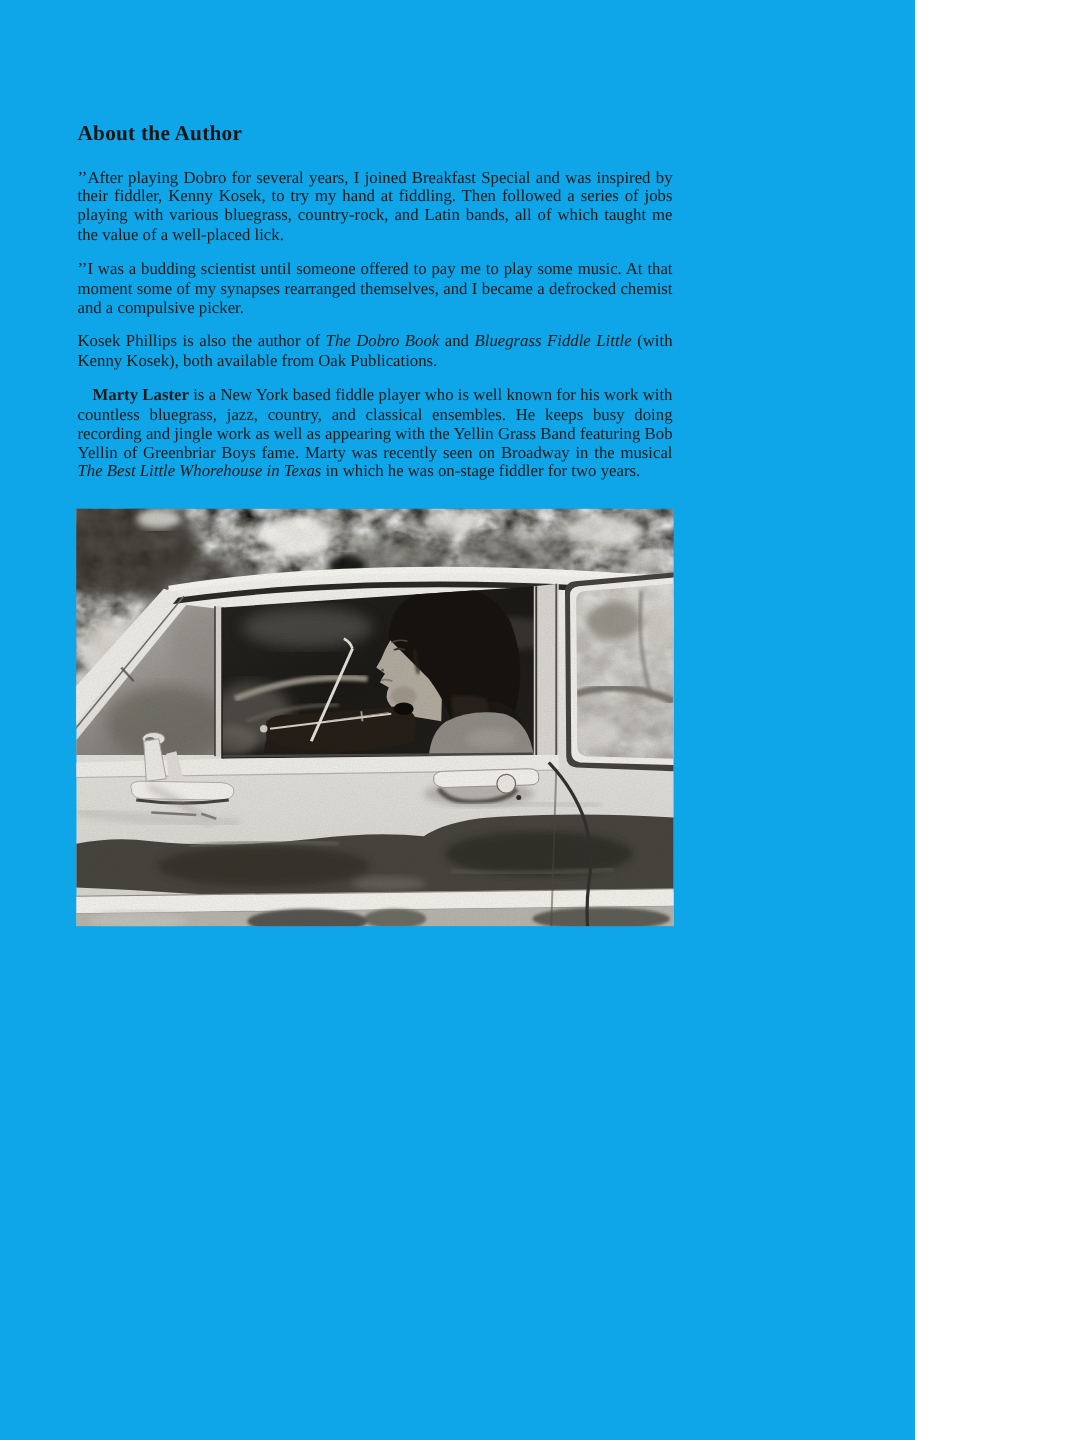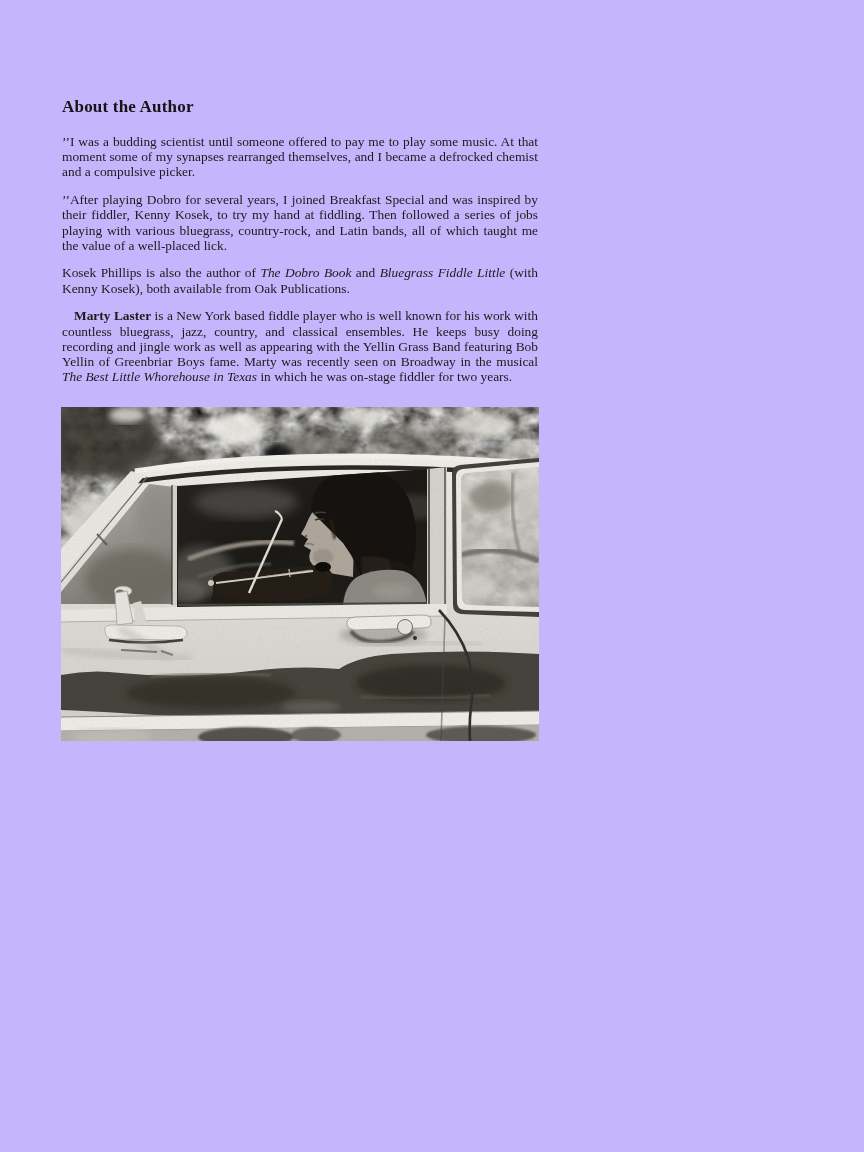--- a/index.html
+++ b/index.html
@@ -1,18 +1,18 @@
 <!DOCTYPE html>
 <html><head>
 <meta charset="utf-8">
 <style>
   html,body{margin:0;padding:0;}
   .page{
-    position:relative; width:864px; height:1152px;
-    background:#c4b5fd; overflow:hidden;
+    position:relative; width:732px; height:1152px;
+    background:#0ea5e9; overflow:hidden;
     font-family:"Liberation Serif", serif;
   }
   .content{
     position:absolute; left:62px; top:97px; width:476px;
   }
   .title{
     font-size:17px; line-height:20px; font-weight:bold;
     color:#141412; margin:0 0 17px 0; letter-spacing:0.2px;
   }
   .paragraphs p{
@@ -26,22 +26,22 @@
   }
   figure.photo svg{ display:block; }
 </style>
 </head>
 <body>
 
 <div class="page">
   <div class="content">
     <h1 class="title">About the Author</h1>
     <div class="paragraphs">
+        <p><span class="normal">’’After playing Dobro for several years, I joined Breakfast Special and was inspired by their fiddler, Kenny Kosek, to try my hand at fiddling. Then followed a series of jobs playing with various bluegrass, country-rock, and Latin bands, all of which taught me the value of a well-placed lick.</span></p>
         <p><span class="normal">’’I was a budding scientist until someone offered to pay me to play some music. At that moment some of my synapses rearranged themselves, and I became a defrocked chemist and a compulsive picker.</span></p>
-        <p><span class="normal">’’After playing Dobro for several years, I joined Breakfast Special and was inspired by their fiddler, Kenny Kosek, to try my hand at fiddling. Then followed a series of jobs playing with various bluegrass, country-rock, and Latin bands, all of which taught me the value of a well-placed lick.</span></p>
         <p><span class="normal">Kosek Phillips is also the author of </span><span class="italic">The Dobro Book</span><span class="normal"> and </span><span class="italic">Bluegrass Fiddle Little</span><span class="normal"> (with Kenny Kosek), both available from Oak Publications.</span></p>
         <p><span class="bold">Marty Laster</span><span class="normal"> is a New York based fiddle player who is well known for his work with countless bluegrass, jazz, country, and classical ensembles. He keeps busy doing recording and jingle work as well as appearing with the Yellin Grass Band featuring Bob Yellin of Greenbriar Boys fame. Marty was recently seen on Broadway in the musical </span><span class="italic">The Best Little Whorehouse in Texas</span><span class="normal"> in which he was on-stage fiddler for two years.</span></p>
       </div>
 
     <figure class="photo">
       <svg width="478" height="334" viewBox="0 0 478 334" xmlns="http://www.w3.org/2000/svg">
         <defs>
           <linearGradient id="bodyGrad" x1="0" y1="0" x2="0" y2="1">
             <stop offset="0" stop-color="#f2f1ec"></stop>
             <stop offset="0.35" stop-color="#e6e4df"></stop>

